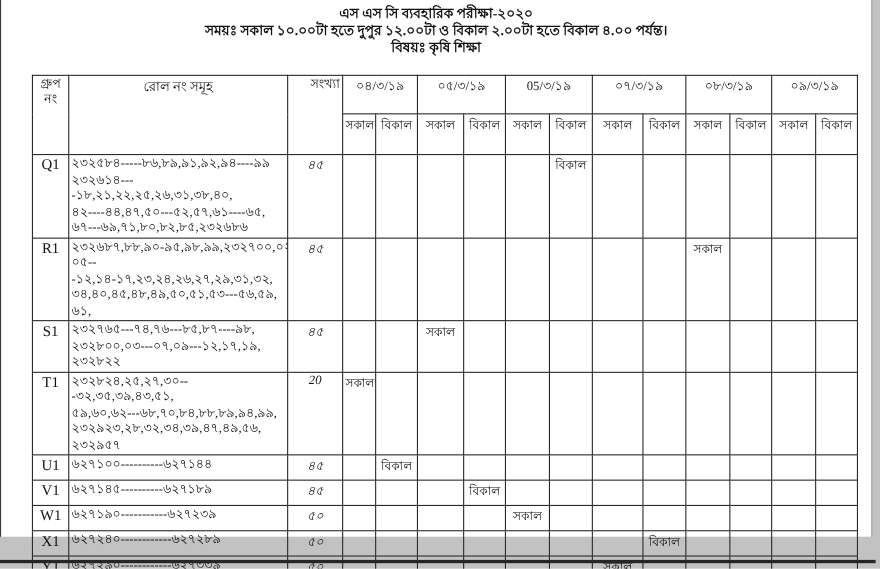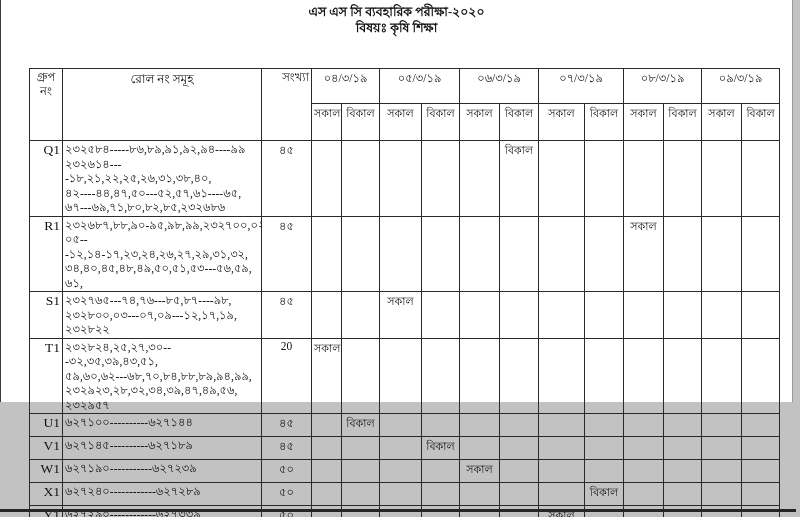--- a/index.html
+++ b/index.html
@@ -6,21 +6,21 @@
   body{
     width:800px;height:517px;
     background:#c2c2c2;
     font-family:"Liberation Serif","DejaVu Serif",serif;
     color:#111;
     position:relative;
     overflow:hidden;
   }
   .page{
     position:absolute;left:0;top:0;
-    width:791px;height:402px;
+    width:791px;height:488px;
     background:#ffffff;
     border-left:1px solid #3a3a3a;
     box-shadow:1px 0 0 #9a9a9a;
   }
   .bottom-edge{
     position:absolute;left:0;top:509px;width:796px;height:3px;
     background:#262626;
   }
   .doc-header{
     position:absolute;left:0;top:5px;width:100%;
@@ -44,38 +44,39 @@
     font-weight:normal;
     overflow:hidden;
   }
   th.h-group{vertical-align:middle;text-align:center;font-size:11.5px;line-height:14px;}
   th.h-rolls{text-align:center;font-size:12px;}
   th.h-count{text-align:right;font-size:11.5px;line-height:14px;word-wrap:break-word;}
   th.h-date{text-align:center;height:32px;font-size:11.5px;margin-top:23px;}
   th.h-sess{text-align:center;height:34px;font-size:11px;}
   td.c-group{
     font-family:"Liberation Serif","DejaVu Serif",serif;
-    font-weight:bold;font-size:13.5px;text-align:right;padding-left:4px;margin-top:26px;
+    font-weight:bold;font-size:13.5px;text-align:center;padding-left:4px;margin-top:26px;
   }
   td.c-rolls{
     white-space:pre-line;
     line-height:14.5px;
     letter-spacing:0;
   }
-  td.c-count{text-align:center;}
+  td.c-count{text-align:center;font-style:italic;}
   td.c-sess{text-align:center;font-size:11px;}
   tbody tr{height:23px;}
 </style>
 </head>
 <body>
 
 <div class="page">
 
   <div class="doc-header">
     <div>এস এস সি ব্যবহারিক পরীক্ষা-২০২০</div>
+    <div>সময়ঃ সকাল ১০.০০টা হতে দুপুর ১২.০০টা ও বিকাল ২.০০টা হতে বিকাল ৪.০০ পর্যন্ত।</div>
     <div>বিষয়ঃ কৃষি শিক্ষা</div>
   </div>
 
   <table class="sched">
     <colgroup>
       <col style="width:33px">
         <col style="width:199px">
         <col style="width:50px">
       <col style="width:30px">
         <col style="width:38px">
@@ -90,21 +91,21 @@
       <col style="width:40px">
         <col style="width:38px">
     </colgroup>
     <thead>
       <tr>
         <th class="h-group" rowspan="2">গ্রুপ নং</th>
         <th class="h-rolls" rowspan="2">রোল নং সমূহ</th>
         <th class="h-count" rowspan="2">সংখ্যা</th>
         <th class="h-date" colspan="2">০৪/৩/১৯</th>
         <th class="h-date" colspan="2">০৫/৩/১৯</th>
-        <th class="h-date" colspan="2">০৬/৩/১৯</th>
+        <th class="h-date" colspan="2">05/৩/১৯</th>
         <th class="h-date" colspan="2">০৭/৩/১৯</th>
         <th class="h-date" colspan="2">০৮/৩/১৯</th>
         <th class="h-date" colspan="2">০৯/৩/১৯</th>
       </tr>
       <tr>
         <th class="h-sess">সকাল</th>
         <th class="h-sess">বিকাল</th>
         <th class="h-sess">সকাল</th>
         <th class="h-sess">বিকাল</th>
         <th class="h-sess">সকাল</th>

